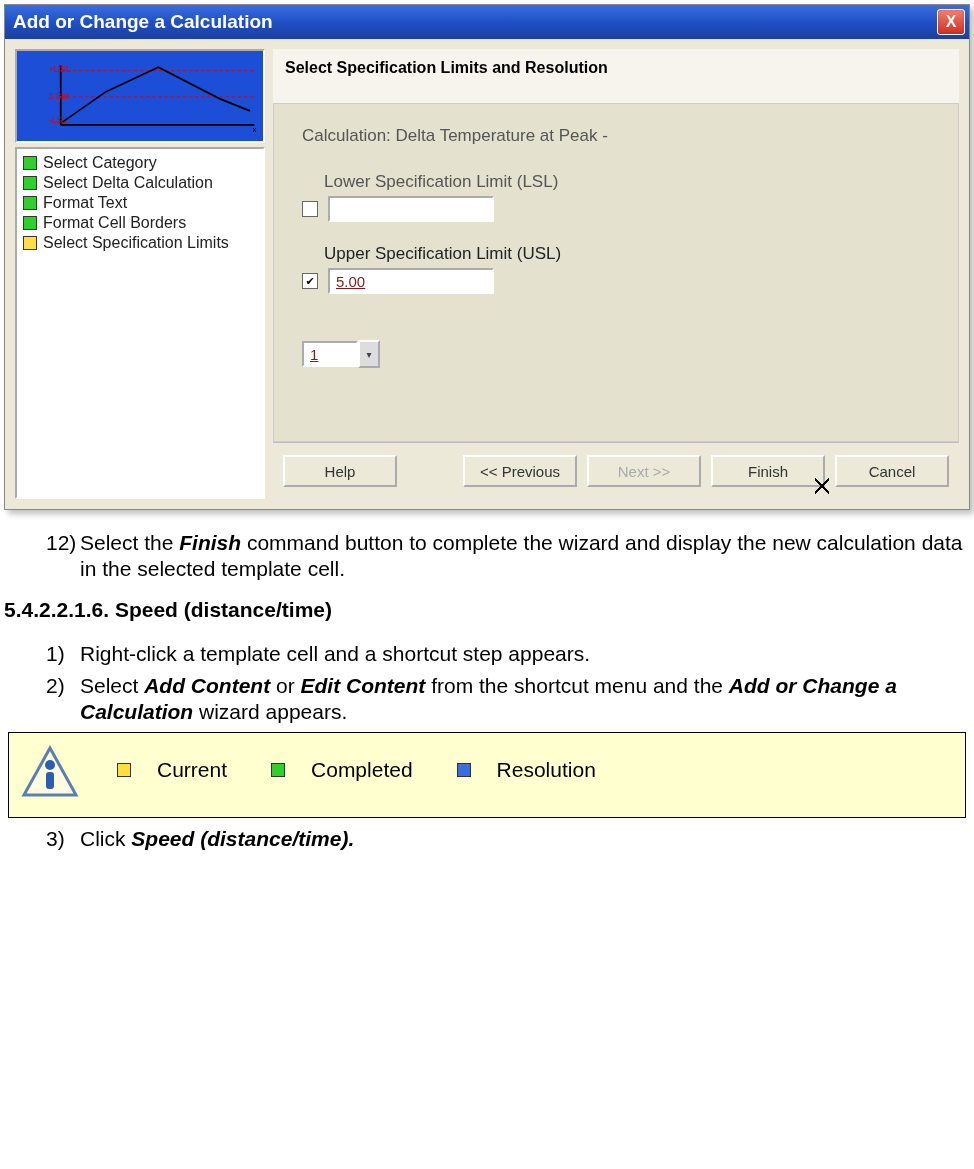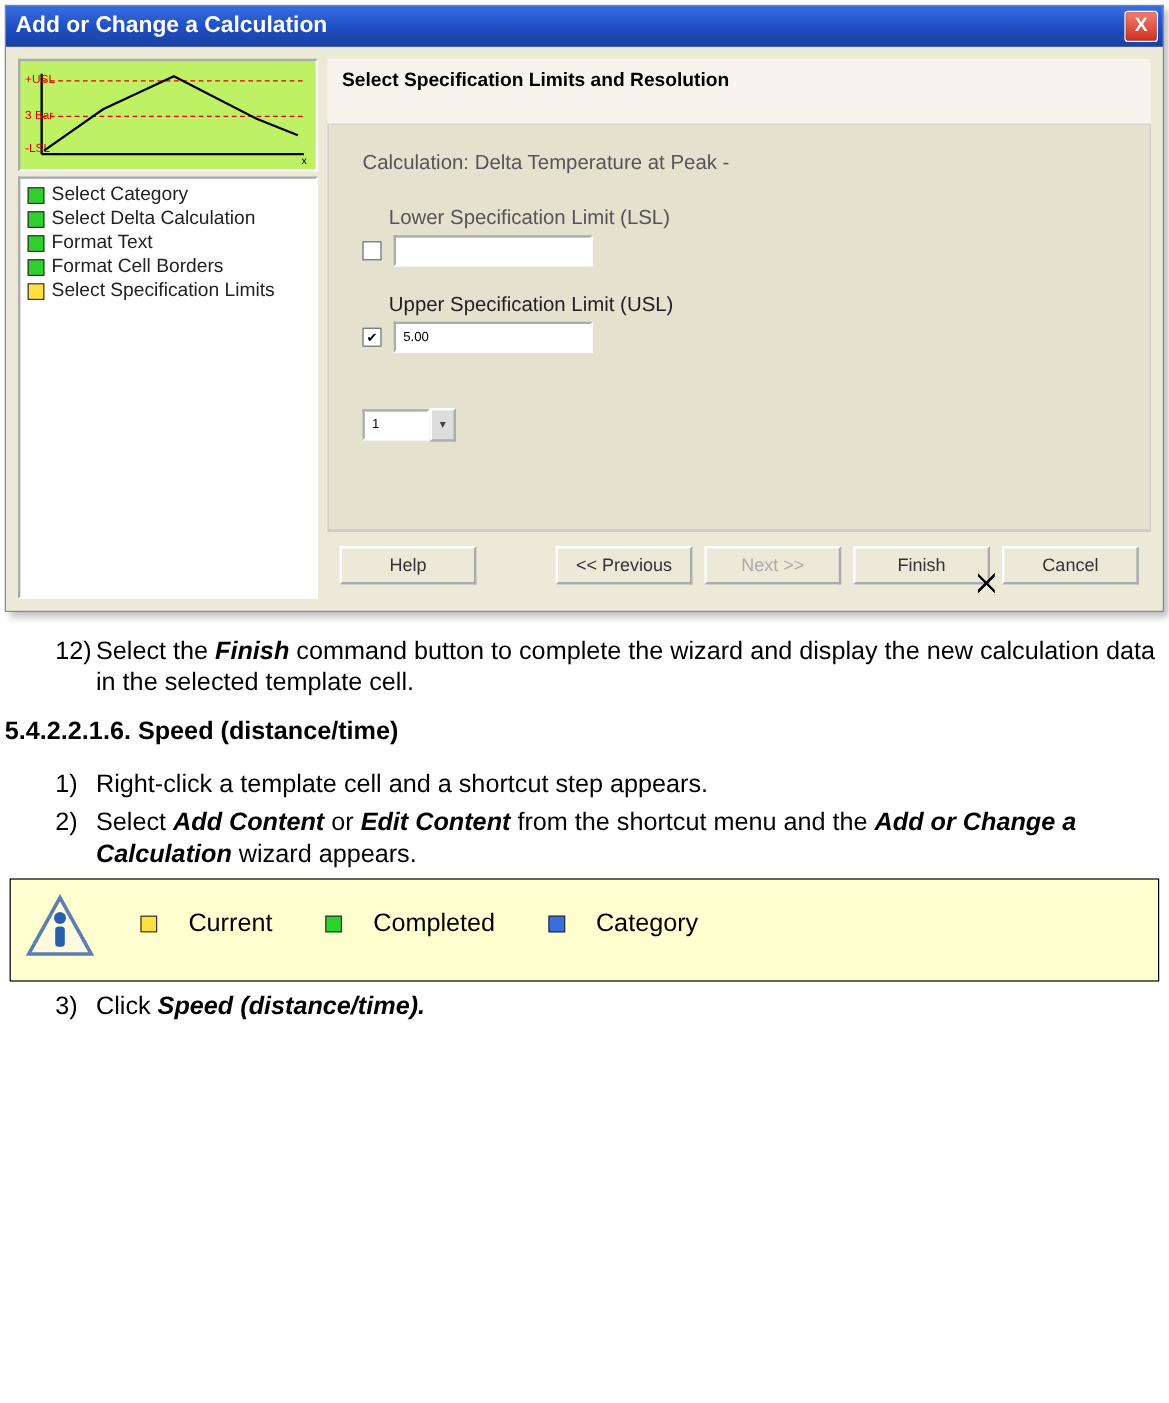--- a/index.html
+++ b/index.html
@@ -46,23 +46,24 @@
     gap: 8px;
   }
   .left-col {
     width: 250px;
     display: flex;
     flex-direction: column;
     gap: 4px;
   }
   .chart-box {
     border: 2px inset #fff;
-    background: #bef264;
+    background: #1d4ed8;
     height: 90px;
     position: relative;
+    padding-left: 28px;
   }
   .chart-box svg { width:100%; height:100%; }
   .steps-box {
     border: 2px inset #fff;
     background: #fff;
     flex: 1;
     padding: 4px 6px;
     font-size: 16px;
     color: #222;
     min-height: 340px;
@@ -118,23 +119,23 @@
     width:14px;height:14px;border:1px solid #666;background:#fff;
     display:inline-flex;align-items:center;justify-content:center;
     font-size:11px;color:#000;
   }
   .txtfield {
     border: 2px inset #fff;
     background:#fff;
     height:22px;
     width:150px;
     padding:0 6px;
-    font-size:11px;
-    color:#000000;
-    display:flex;align-items:center;
+    font-size:15px;
+    color:#7f1d1d;
+    display:flex;align-items:center;text-decoration:underline;
   }
   .small-field { width:40px; }
   .dropdown {
     display:flex;align-items:center;
   }
   .dd-arrow {
     width:18px;height:24px;background:#ddd;border:2px outset #fff;
     display:flex;align-items:center;justify-content:center;font-size:10px;
   }
   .button-row {
@@ -335,21 +336,21 @@
         <div class="legend-item">
             <span class="sq sq-yellow"></span>
             <span>Current</span>
           </div>
         <div class="legend-item">
             <span class="sq sq-green"></span>
             <span>Completed</span>
           </div>
         <div class="legend-item">
             <span class="sq sq-blue"></span>
-            <span>Category</span>
+            <span>Resolution</span>
           </div>
       </div>
     </div>
   </div>
 
   <div class="num-item" style="margin-bottom:2px">
     <span class="n">3)</span>
     <span>
       <span>Click </span><b><i>Speed (distance/time).</i></b>
     </span>

